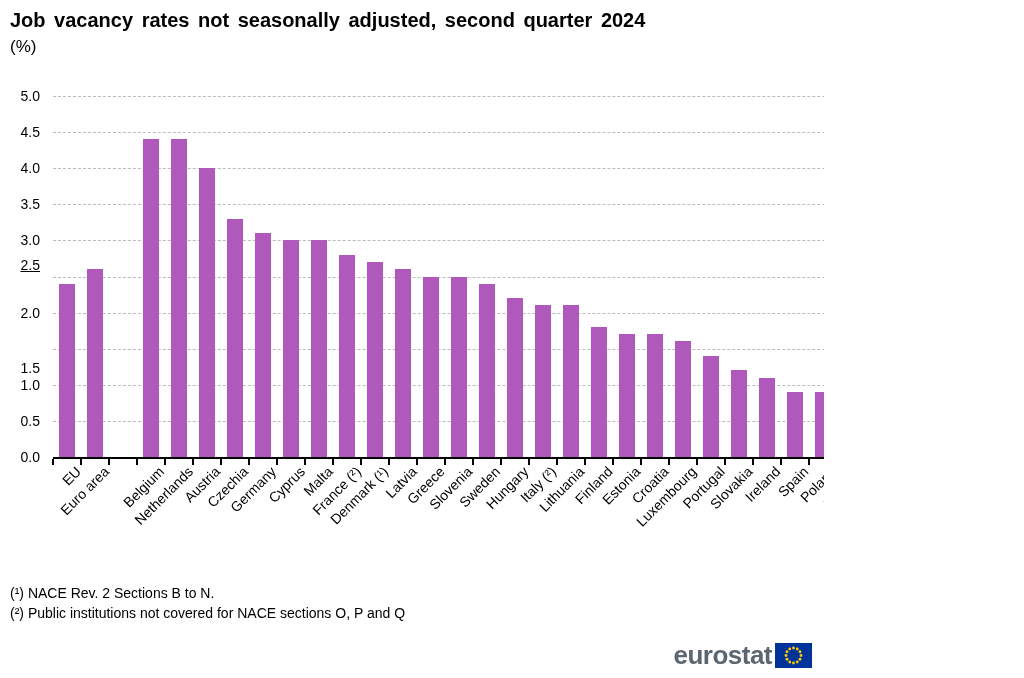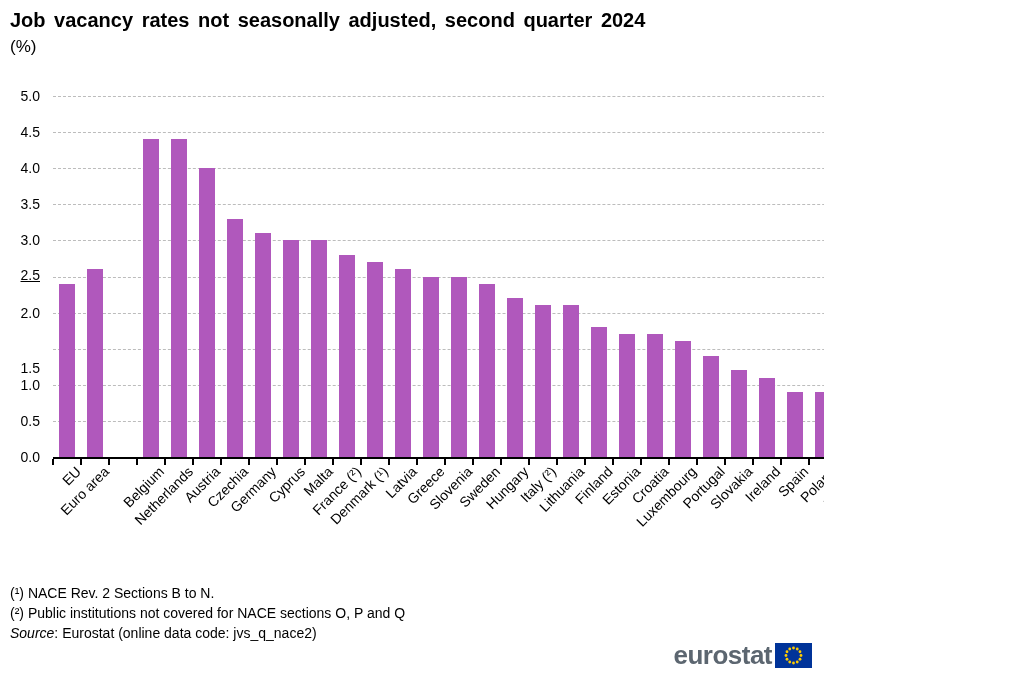--- a/index.html
+++ b/index.html
@@ -35,21 +35,21 @@
   <div class="ylabel" style="left: 0px; top: 449px;">0.0</div>
       <div class="gridline" style="left: 53px; top: 420.9px; width: 952px;"></div>
       <div class="ylabel" style="left: 0px; top: 412.9px;">0.5</div>
       <div class="gridline" style="left: 53px; top: 384.8px; width: 952px;"></div>
       <div class="ylabel" style="left: 0px; top: 376.8px;">1.0</div>
       <div class="gridline" style="left: 53px; top: 348.7px; width: 952px;"></div>
       <div class="ylabel" style="left: 0px; top: 340.7px; margin-top: 19px;">1.5</div>
       <div class="gridline" style="left: 53px; top: 312.6px; width: 952px;"></div>
       <div class="ylabel" style="left: 0px; top: 304.6px;">2.0</div>
       <div class="gridline" style="left: 53px; top: 276.5px; width: 952px;"></div>
-      <div class="ylabel" style="left: 0px; top: 267px; text-decoration: underline;">2.5</div>
+      <div class="ylabel" style="left: 0px; top: 257px; text-decoration: underline;">2.5</div>
       <div class="gridline" style="left: 53px; top: 240.4px; width: 952px;"></div>
       <div class="ylabel" style="left: 0px; top: 232.4px;">3.0</div>
       <div class="gridline" style="left: 53px; top: 204.3px; width: 952px;"></div>
       <div class="ylabel" style="left: 0px; top: 196.3px;">3.5</div>
       <div class="gridline" style="left: 53px; top: 168.2px; width: 952px;"></div>
       <div class="ylabel" style="left: 0px; top: 160.2px;">4.0</div>
       <div class="gridline" style="left: 53px; top: 132.1px; width: 952px;"></div>
       <div class="ylabel" style="left: 0px; top: 124.1px;">4.5</div>
       <div class="gridline" style="left: 53px; top: 96px; width: 952px;"></div>
       <div class="ylabel" style="left: 0px; top: 88px;">5.0</div>
@@ -149,21 +149,20 @@
       <div class="bar" title="Norway: 3.4" style="left: 927px; top: 211.52px; width: 16px; height: 245.48px; background: rgb(176, 88, 188);"></div>
       <div class="xlabel" style="right: 83px; top: 464px;">Norway</div>
       <div class="bar" title="Iceland: 3" style="left: 955px; top: 240.4px; width: 16px; height: 216.6px; background: rgb(176, 88, 188);"></div>
       <div class="xlabel" style="right: 55px; top: 464px;">Iceland</div>
       <div class="bar" title="Switzerland: 1.9" style="left: 983px; top: 319.82px; width: 16px; height: 137.18px; background: rgb(176, 88, 188);"></div>
       <div class="xlabel" style="right: 27px; top: 464px;">Switzerland</div>
     </div>
 
   <div class="footnote" style="top:584px;">(¹) NACE Rev. 2 Sections B to N.</div>
   <div class="footnote" style="top:604px;">(²) Public institutions not covered for NACE sections O, P and Q</div>
-  <div class="footnote" style="top:624px;"><span class="src-italic">Source</span><span>: Eurostat (online data code: jvs_q_nace2)</span></div>
 
   <div id="logo">
     <span class="logotext">eurostat</span>
     <svg width="37" height="25" viewBox="0 0 37 25">
       <rect x="0" y="0" width="37" height="25" fill="#003399"></rect>
       <g fill="#ffcc00">
         <circle cx="18.5" cy="5.0" r="1.4"></circle>
         <circle cx="22.25" cy="6.0" r="1.4"></circle>
         <circle cx="25.0" cy="8.75" r="1.4"></circle>
         <circle cx="26.0" cy="12.5" r="1.4"></circle>

